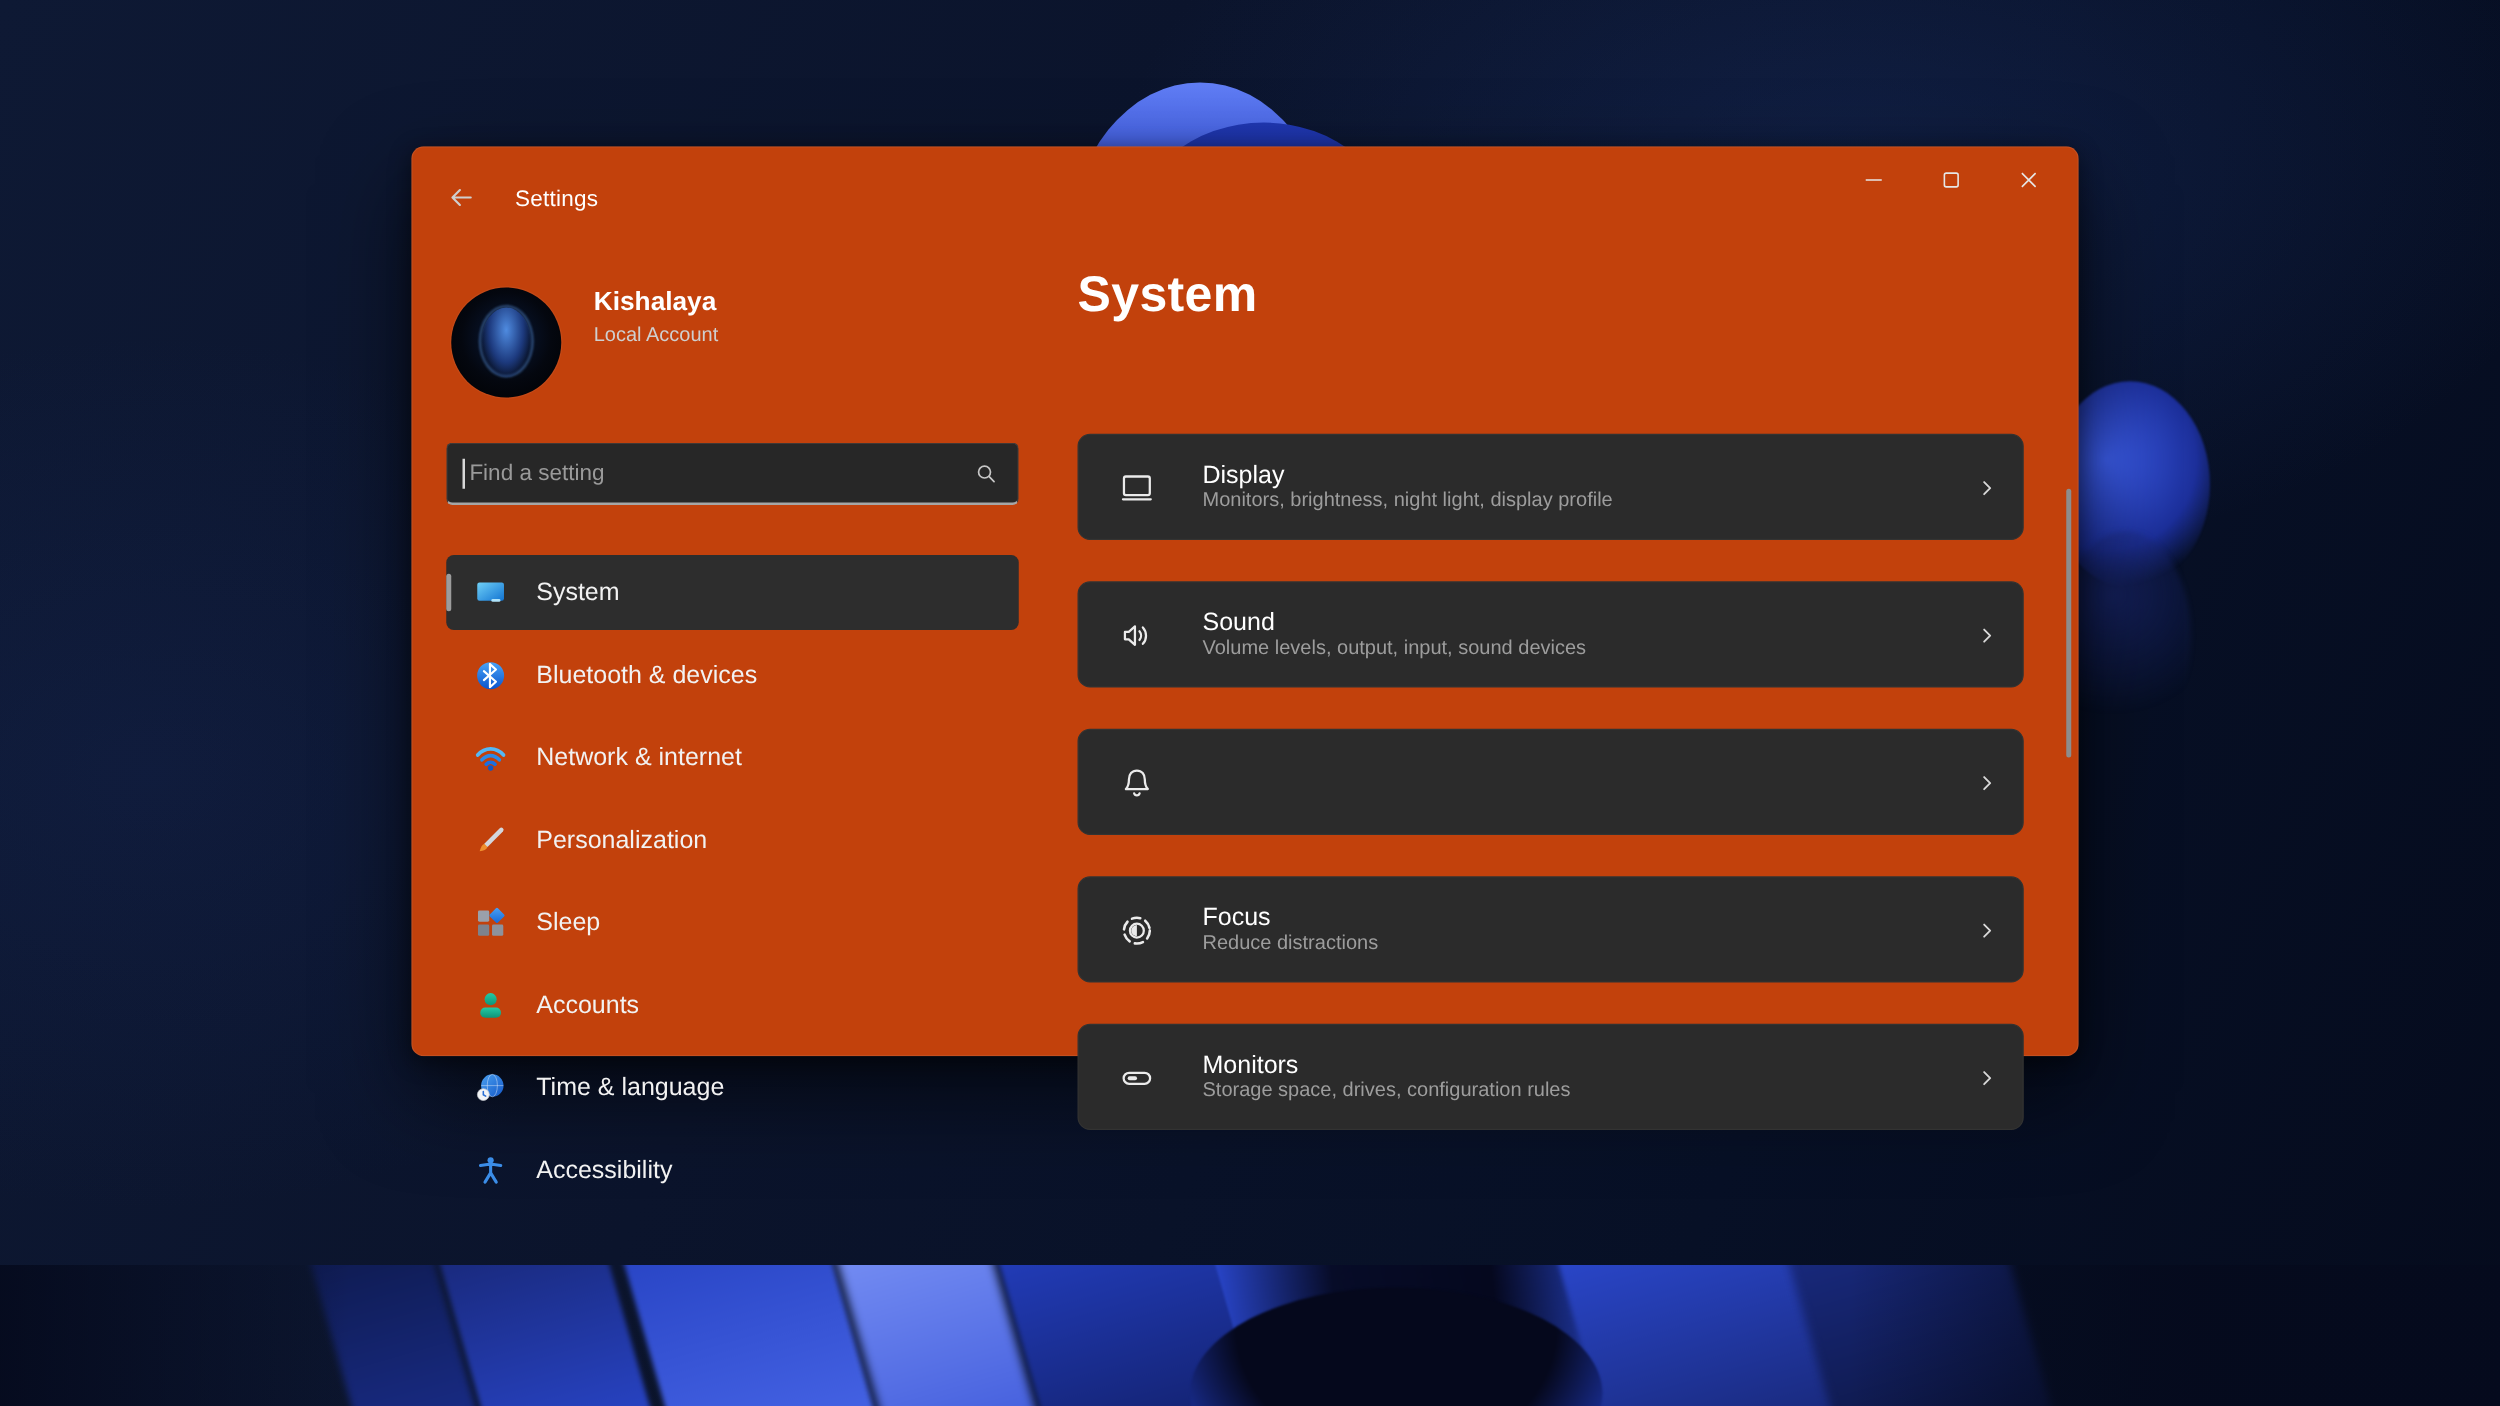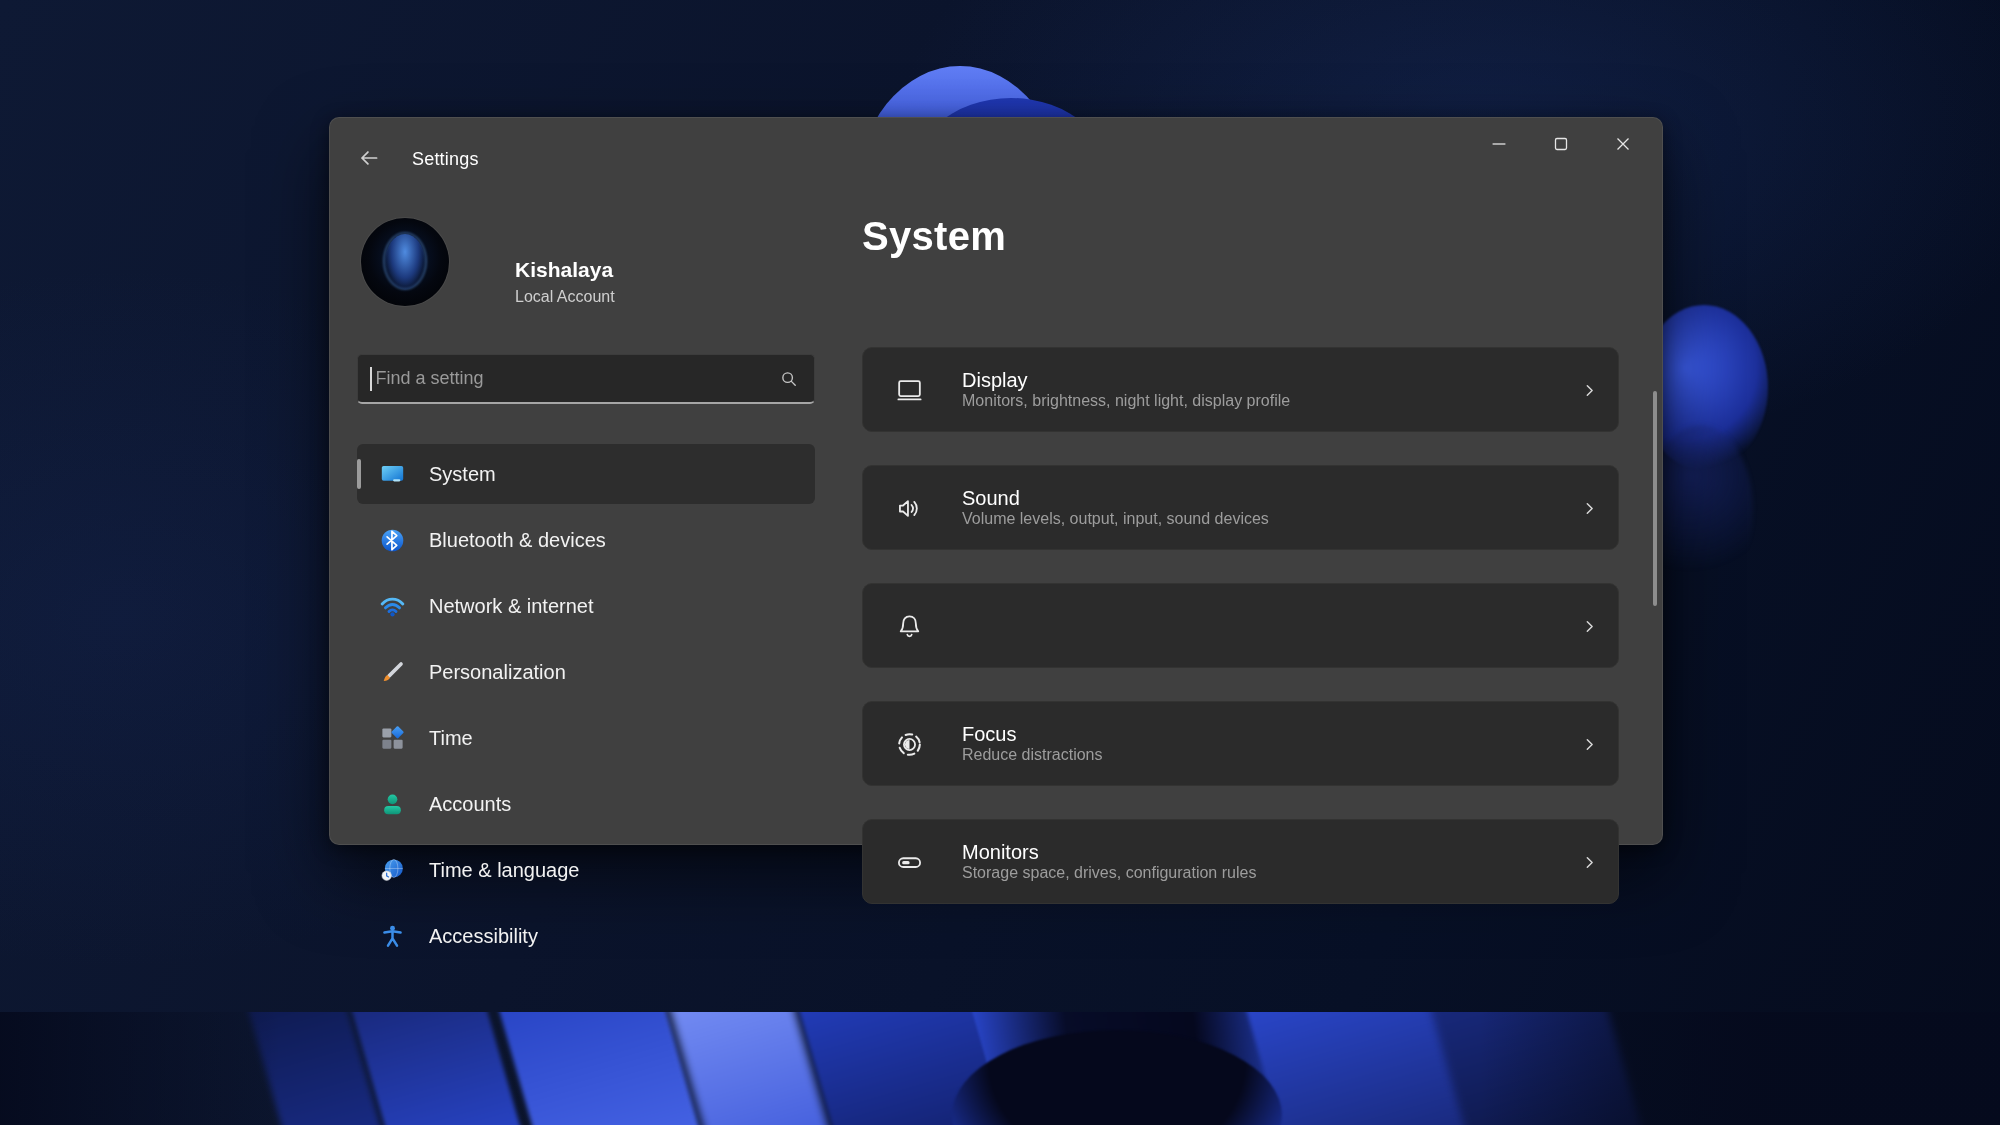--- a/index.html
+++ b/index.html
@@ -32,31 +32,31 @@
   .s6 { left:995px; width:280px; background:linear-gradient(100deg,#2946cc,#070c28 30%,#05081e 70%,#2440bc); filter:blur(1px); }
   .s7 { left:1268px; width:190px; background:linear-gradient(180deg,#2c4ad4,#16246e); filter:blur(2px); }
   .s8 { left:1452px; width:170px; background:linear-gradient(180deg,#1a2c86,#0a1236); filter:blur(4px); }
   .bloom-dark { position:absolute; left:952px; top:18px; width:330px; height:170px; border-radius:50%;
     background:radial-gradient(ellipse at 50% 18%, #05081c 55%, #1e36ae 86%, #2c4ad4 100%); filter:blur(1px); }
   .bloom-fade { position:absolute; inset:0;
     background:linear-gradient(90deg, rgba(5,10,29,.9) 0%, rgba(5,10,29,0) 14%, rgba(5,10,29,0) 74%, rgba(5,10,29,.92) 88%); }
 
   
   .window { position:absolute; left:329px; top:117px; width:1334px; height:728px; z-index:10;
-    background:#404040; border:1px solid rgba(255,255,255,.08); border-radius:10px;
+    background:#c2410c; border:1px solid rgba(255,255,255,.08); border-radius:10px;
     box-shadow:0 30px 70px rgba(0,0,0,.6), 0 4px 18px rgba(0,0,0,.45); }
 
   .titlebar { position:absolute; left:0; top:0; right:0; height:62px; }
   .back-btn { position:absolute; left:22px; top:24px; width:34px; height:34px; background:transparent; border:0; cursor:pointer; }
   .app-title { position:absolute; left:82px; top:31px; font-size:18px; color:#fff; letter-spacing:.2px; }
   .caption-buttons { position:absolute; right:8px; top:4px; display:flex; }
   .cap-btn { width:62px; height:44px; background:transparent; border:0; display:flex; align-items:center; justify-content:center; cursor:pointer; }
 
   
-  .account { position:absolute; left:31px; top:100px; display:flex; align-items:flex-end;gap:40px; }
+  .account { position:absolute; left:31px; top:112px; display:flex; align-items:flex-start; }
   .avatar { width:88px; height:88px; border-radius:50%; position:relative; flex:none;
     background:radial-gradient(circle at 50% 45%, #0a1a3a 0%, #04070f 55%, #000 100%);
     box-shadow:0 0 0 1px rgba(255,255,255,.05); overflow:hidden; }
   .avatar .alien { position:absolute; left:24px; top:16px; width:40px; height:56px; border-radius:50%;
     background:radial-gradient(ellipse at 50% 32%, #4f8be0 0%, #1d3a7e 48%, rgba(0,0,20,0) 76%); }
   .avatar .alien-rim { position:absolute; left:22px; top:14px; width:44px; height:58px; border-radius:50%;
     border:2px solid rgba(90,150,230,.45); filter:blur(1px); }
   .account-text { margin-left:26px; }
   .account-name { font-size:21px; font-weight:700; color:#fff; }
   .account-type { font-size:16px; color:#cfcfcf; margin-top:6px; }
@@ -211,21 +211,21 @@
             <linearGradient id="gApp" x1="0" y1="0" x2="1" y2="1">
               <stop offset="0" stop-color="#4aa0f5"></stop>
               <stop offset="1" stop-color="#1668d8"></stop>
             </linearGradient>
           </defs>
         <rect x="3" y="3" width="8" height="8" rx="1" fill="#9aa0aa"></rect>
         <rect x="3" y="13" width="8" height="8" rx="1" fill="#7d828c"></rect>
         <rect x="13" y="13" width="8" height="8" rx="1" fill="#8d929c"></rect>
         <rect x="12.4" y="2.4" width="8.2" height="8.2" rx="1" transform="rotate(45 16.5 6.5)" fill="url(#gApp)"></rect>
       </svg>
-      <span class="nav-label">Time</span>
+      <span class="nav-label">Sleep</span>
     </div>
     <div class="nav-item">
       <svg class="nav-icon" viewBox="0 0 24 24">
         <defs>
             <linearGradient id="gAcc" x1="0" y1="0" x2="0" y2="1">
               <stop offset="0" stop-color="#23c9a4"></stop>
               <stop offset="1" stop-color="#0f9478"></stop>
             </linearGradient>
           </defs>
         <circle cx="12" cy="7.4" r="4.3" fill="url(#gAcc)"></circle>

